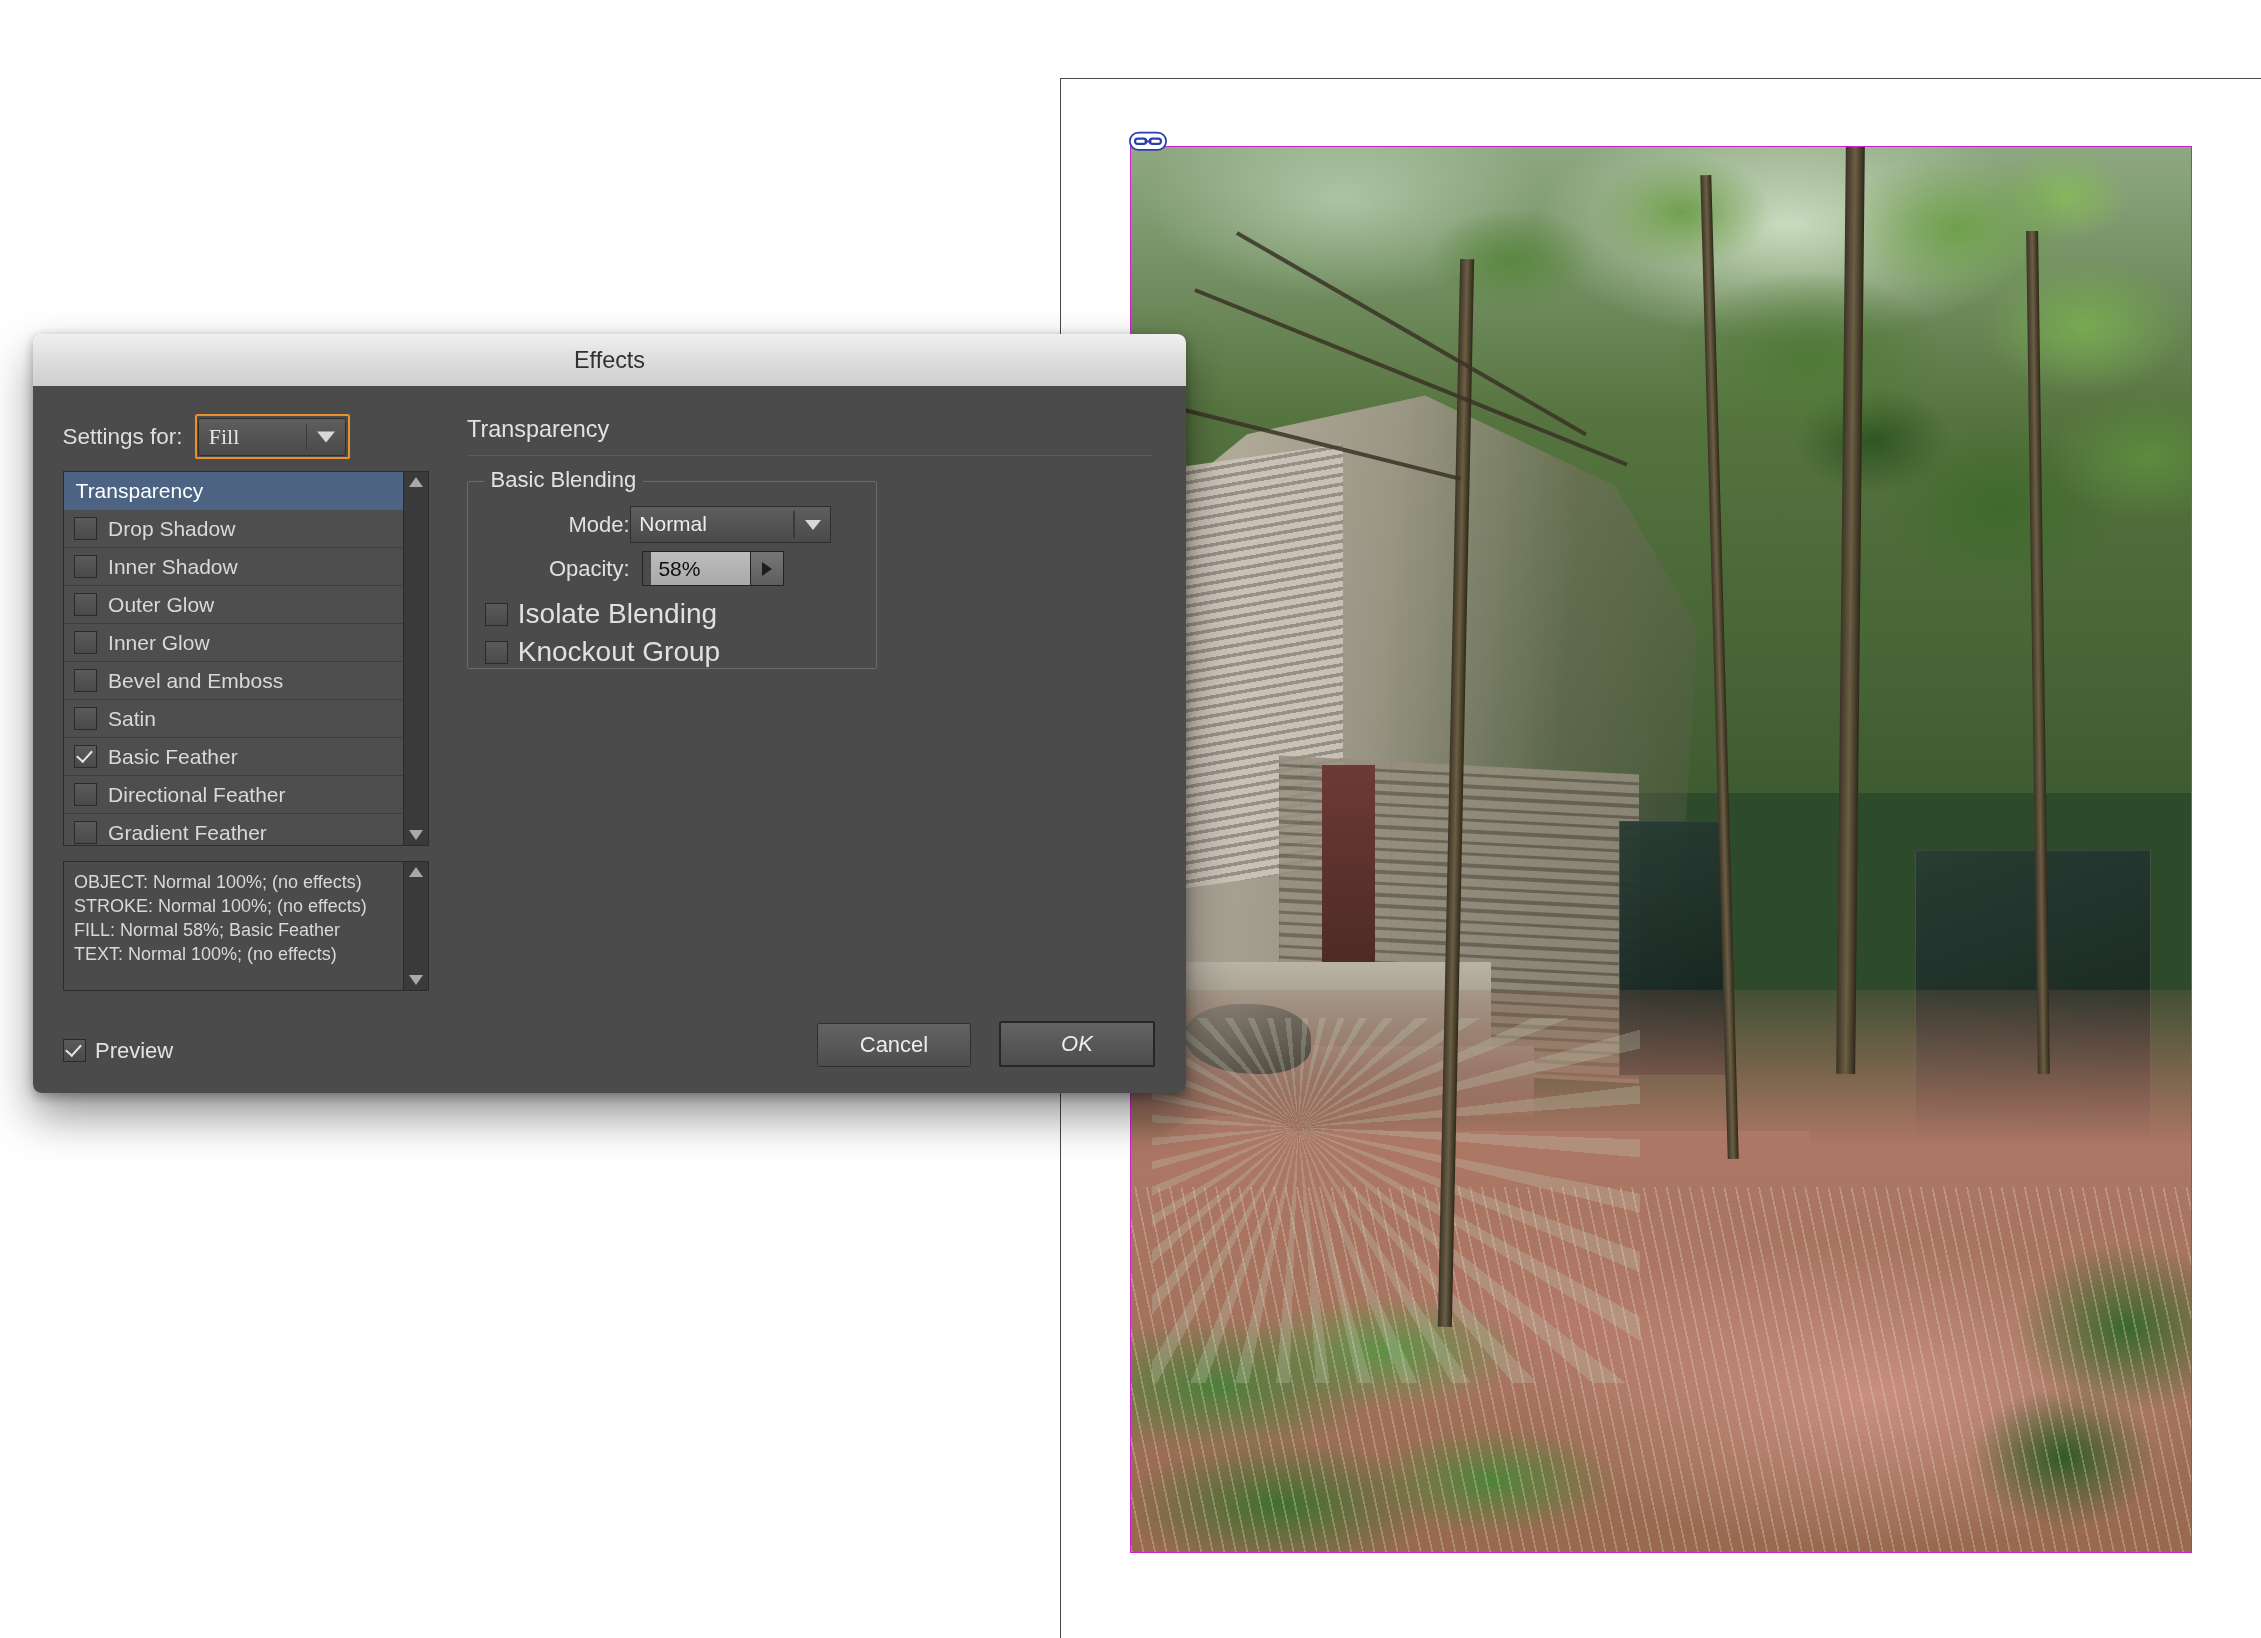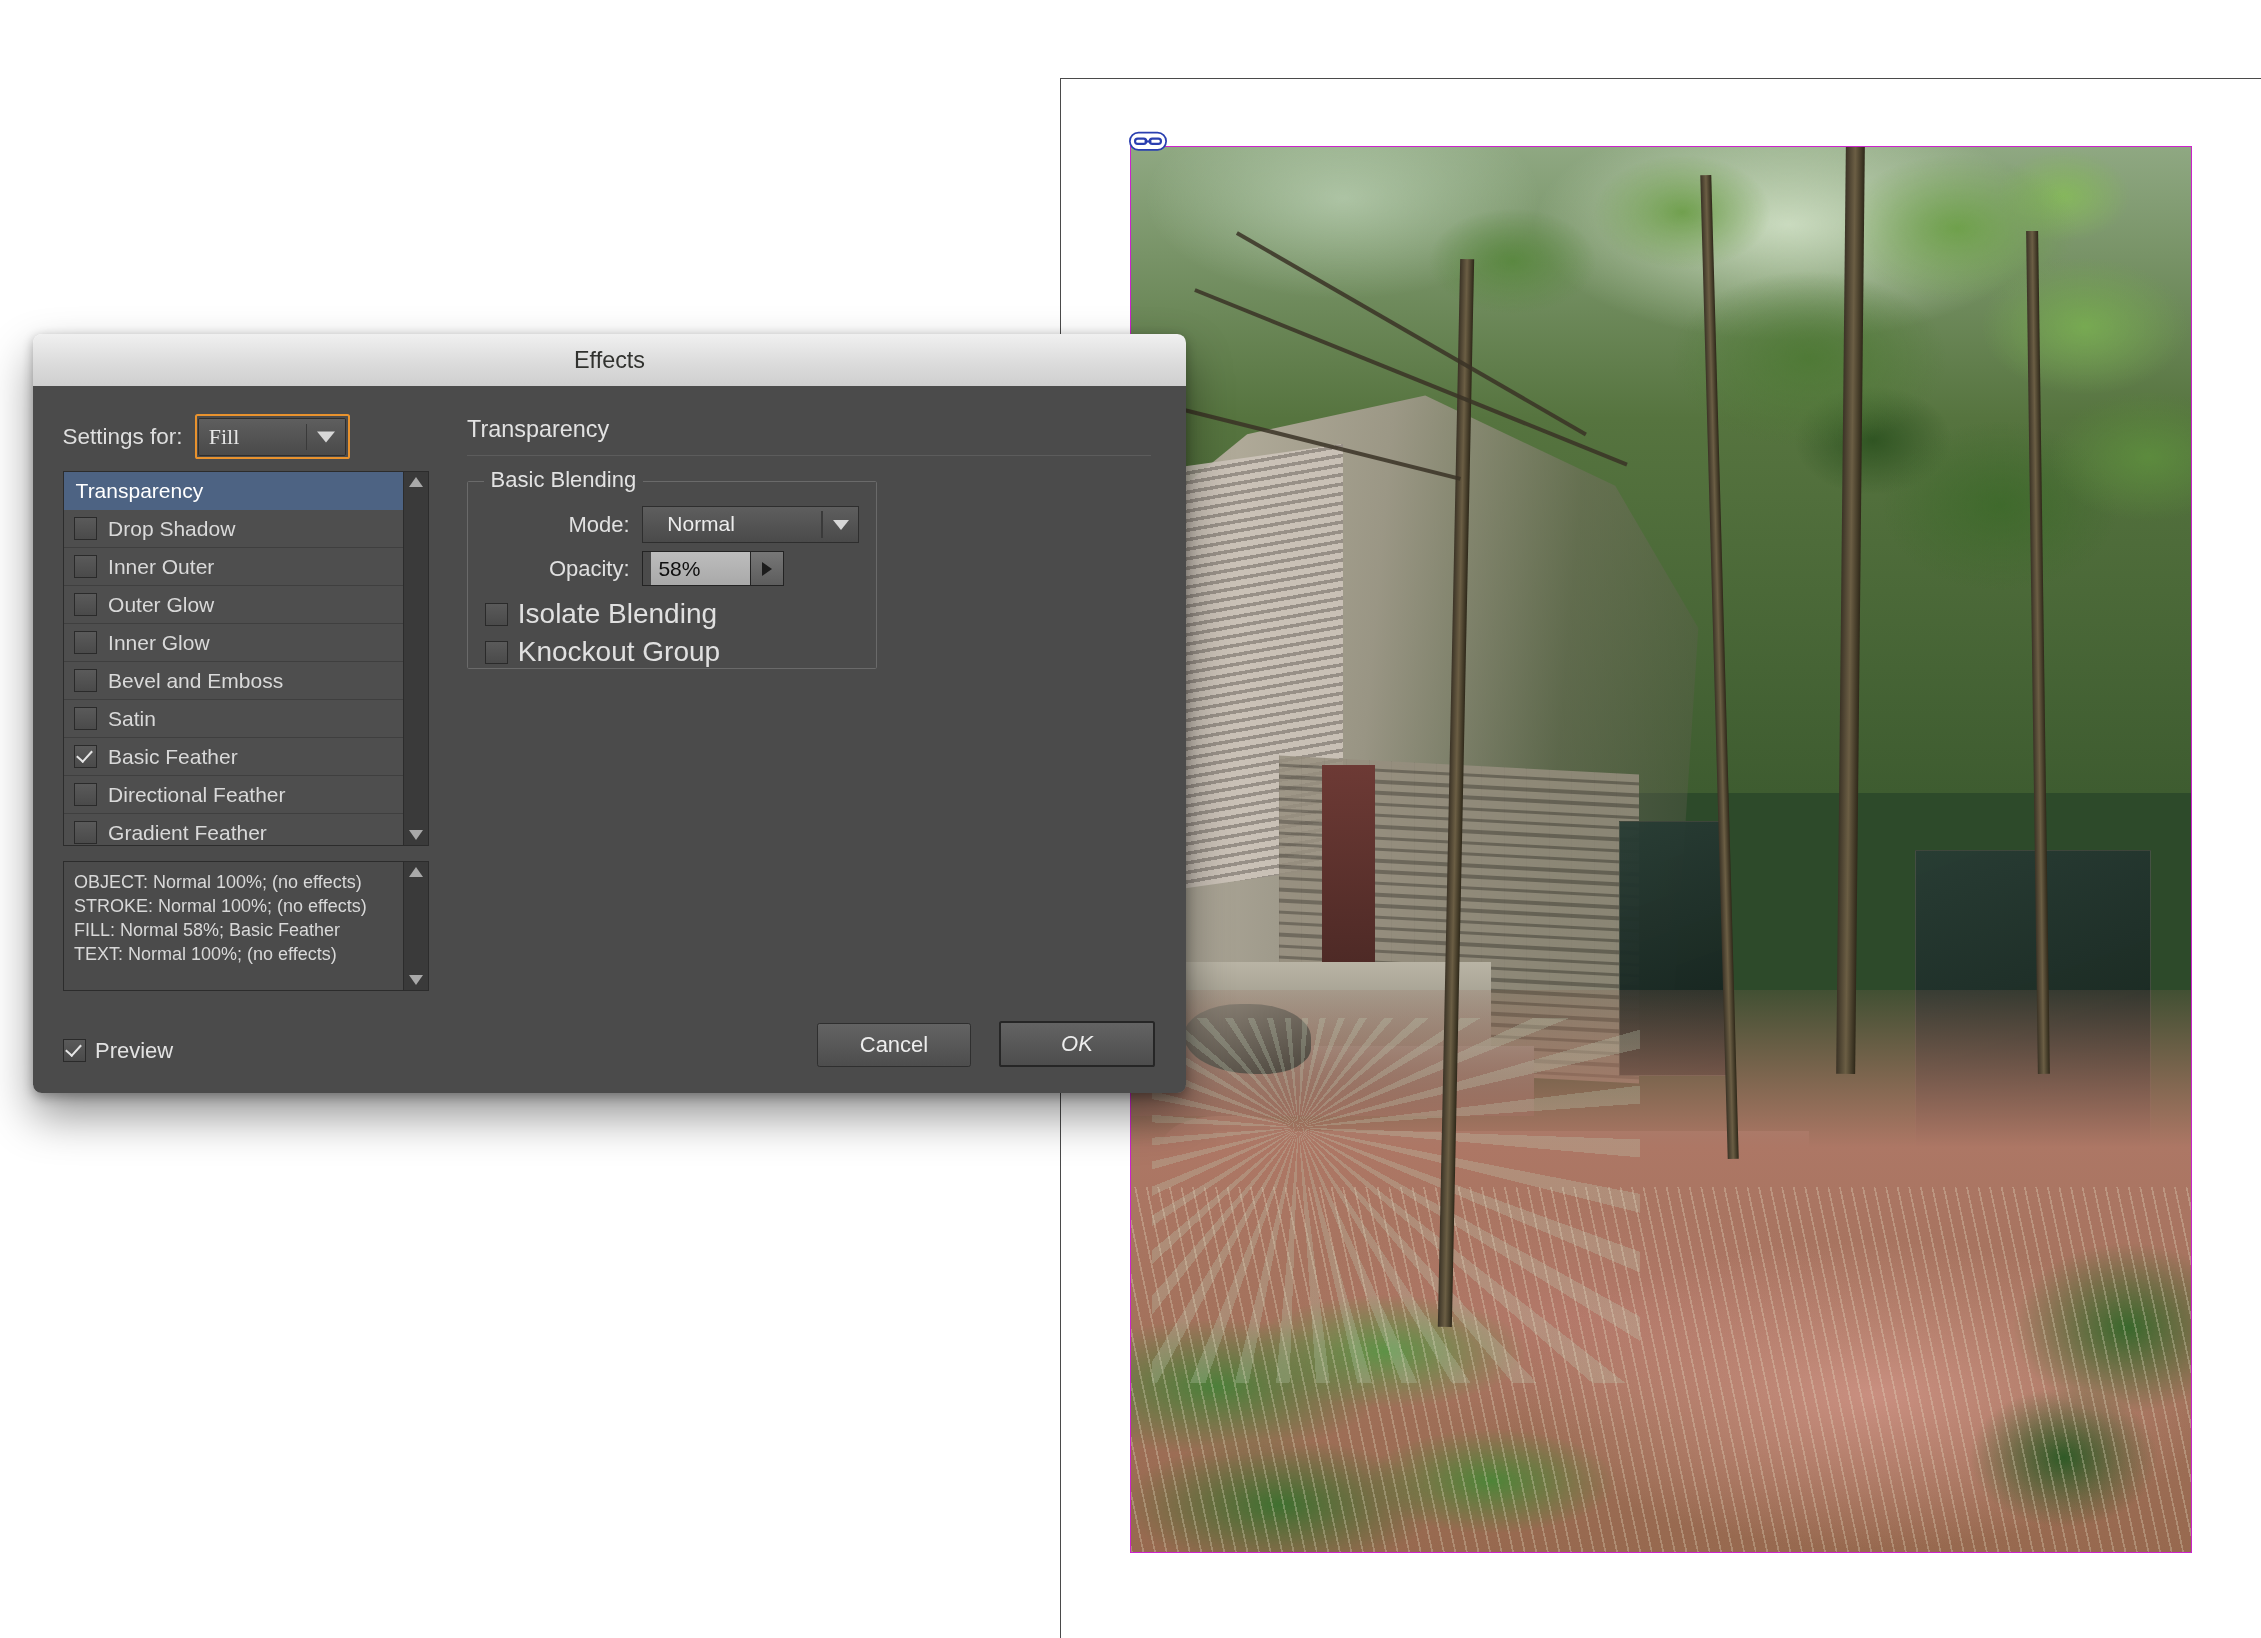--- a/index.html
+++ b/index.html
@@ -486,21 +486,21 @@
         <div class="fx-items" id="fx-items">
             <div class="fx-row selected">
               <span class="lbl">Transparency</span>
             </div>
             <div class="fx-row">
               <span class="cbox"></span>
               <span class="lbl">Drop Shadow</span>
             </div>
             <div class="fx-row">
               <span class="cbox"></span>
-              <span class="lbl">Inner Outer</span>
+              <span class="lbl">Inner Shadow</span>
             </div>
             <div class="fx-row">
               <span class="cbox"></span>
               <span class="lbl">Outer Glow</span>
             </div>
             <div class="fx-row">
               <span class="cbox"></span>
               <span class="lbl">Inner Glow</span>
             </div>
             <div class="fx-row">
@@ -539,21 +539,21 @@
           <span class="tri-up"></span>
           <span class="tri-dn"></span>
         </div>
       </div>
 
       <div class="group">
         <span class="group-title">Basic Blending</span>
 
         <div class="fld-row" style="left:15.6px; top:24px;">
           <span class="fld-label" style="width:146px;">Mode:</span>
-          <div class="mode-combo" style="margin-left:12px;padding-left:16px;">
+          <div class="mode-combo" style="">
             <div class="cval">Normal</div>
             <span class="csep"></span>
             <span class="carrow"></span>
           </div>
         </div>
 
         <div class="fld-row" style="left:15.6px; top:69px;">
           <span class="fld-label" style="width:146px;">Opacity:</span>
           <div class="opacity-wrap" style="margin-left:12px;">
             <div class="opacity-input">58%</div>

